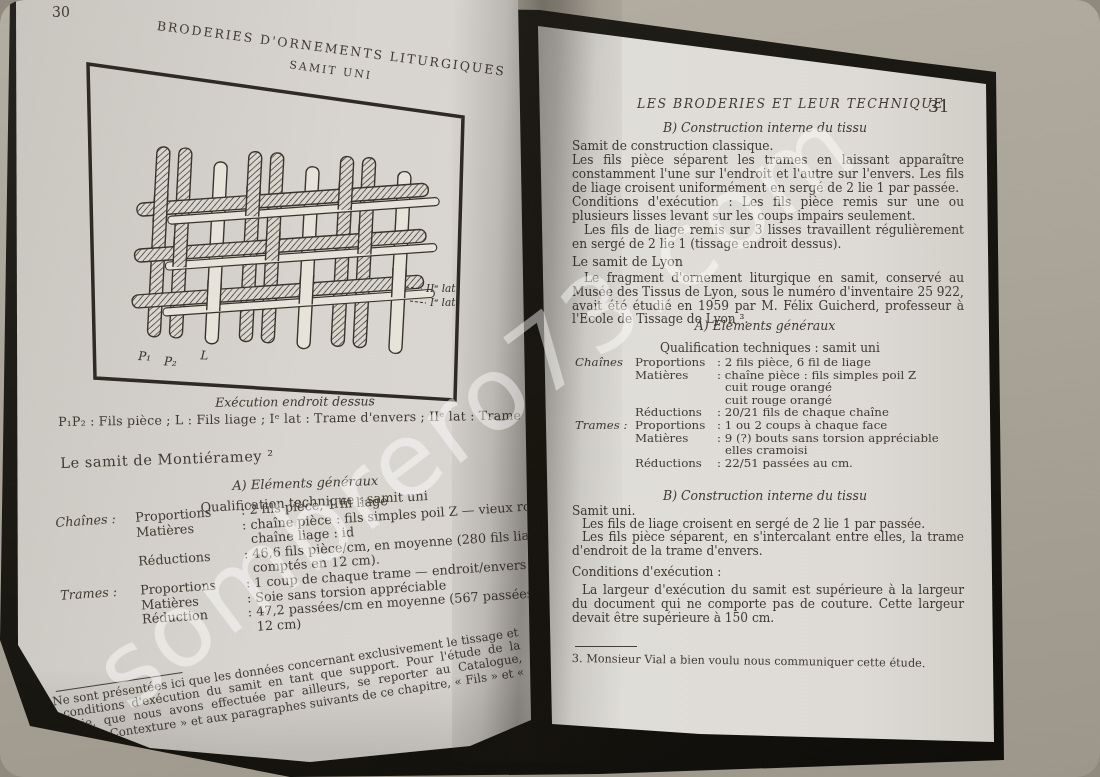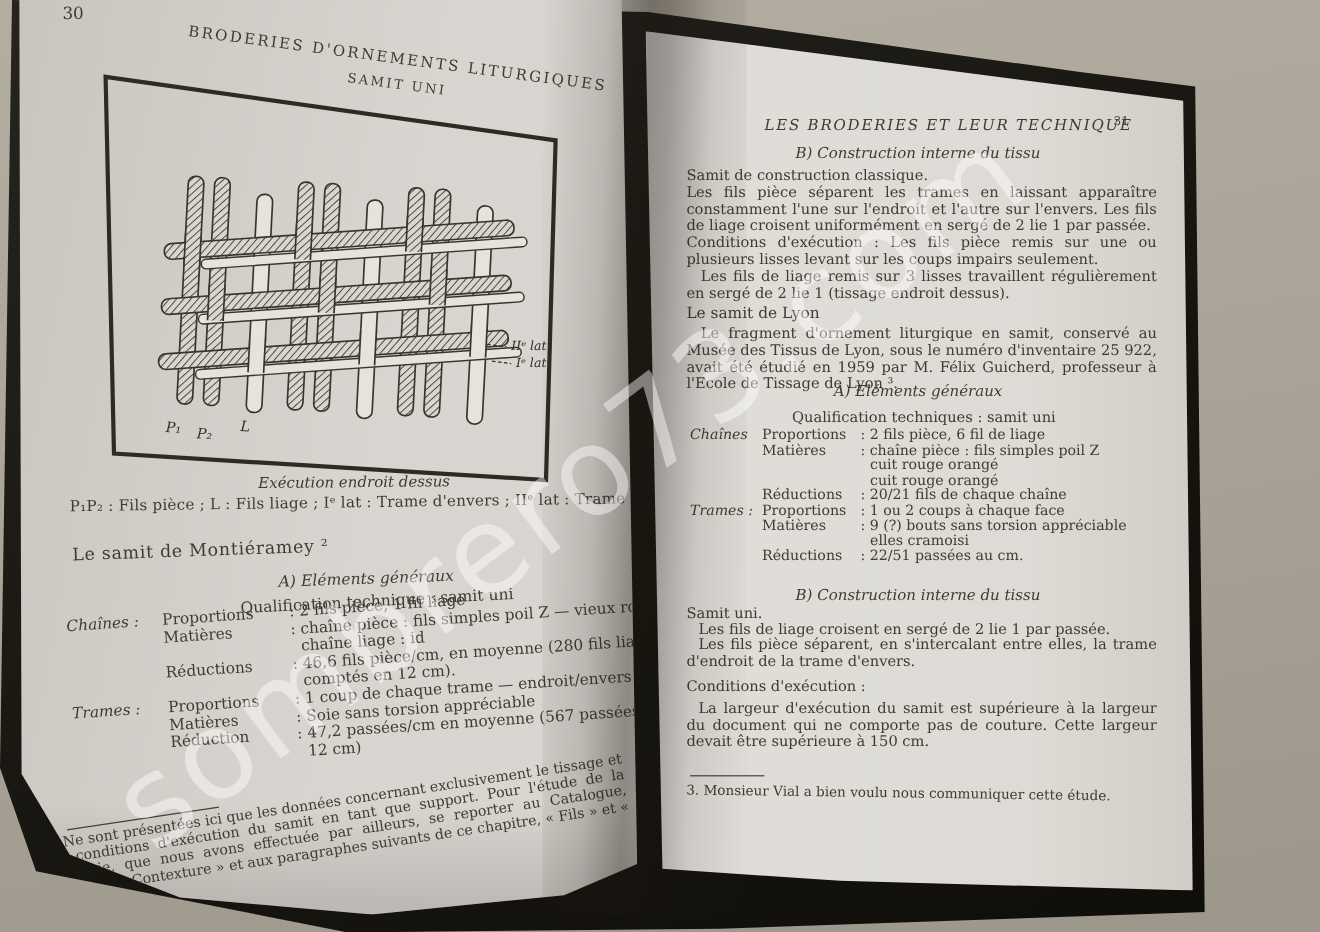--- a/index.html
+++ b/index.html
@@ -1,18 +1,18 @@
 <!DOCTYPE html>
 <html><head>
 <meta charset="utf-8">
 <style>
   html,body{margin:0;padding:0;background:#8f897e;}
   .photo{position:relative;width:1100px;height:777px;overflow:hidden;
          background:linear-gradient(170deg,#b3ada2 0%,#aaa499 45%,#9d978b 100%);
-         font-family:"DejaVu Serif","Liberation Serif",serif;color:#403a30;}
+         font-family:"DejaVu Serif","Liberation Serif",serif;color:#403a30;border-radius:24px;}
   .layer{position:absolute;left:0;top:0;width:1100px;height:777px;}
   
   .cover{z-index:2;background:linear-gradient(150deg,#262420 0%,#17150f 55%,#0e0d0a 100%);
          clip-path:polygon(10px 0px,540px 10px,900px 60px,996px 72px,1004px 760px,600px 774px,290px 777px,30px 726px,0px 640px);}
   
   .page-left{z-index:10;
       background:linear-gradient(180deg,rgba(0,0,0,0) 86%,rgba(20,16,10,.14) 97%),
                  linear-gradient(100deg,#c8c5bf 0%,#d8d5d0 30%,#dad7d2 62%,#c2bfb8 96%);
       clip-path:polygon(16px 0px,518px 0px,531px 720px,470px 746px,310px 762px,150px 748px,58px 712px,18px 645px);}
   .page-right{z-index:11;
@@ -33,21 +33,21 @@
   .lp-caption{left:175px;top:395px;width:240px;text-align:center;font-style:italic;font-size:12.5px;transform:rotate(-0.5deg);}
   .lp-legend{left:58px;top:414px;font-size:12.6px;white-space:nowrap;transform:rotate(-0.8deg);letter-spacing:.2px;}
   .lp-heading{left:60px;top:455px;font-size:14.5px;letter-spacing:.6px;transform:rotate(-2deg);white-space:nowrap;}
   .lp-subhead{left:232px;top:478px;font-style:italic;font-size:13px;transform:rotate(-2deg);white-space:nowrap;}
   .lp-qual{left:200px;top:500px;font-size:13px;transform:rotate(-3deg);white-space:nowrap;}
   .lp-spec{left:55px;top:516px;transform:rotate(-3.8deg);font-size:12.8px;line-height:14.6px;width:520px;}
   .lp-footnote{left:36px;top:694px;width:486px;transform:rotate(-8.5deg);font-size:11.8px;line-height:13.2px;text-align:justify;}
   .fn-rule{width:128px;border-top:1.5px solid #45403a;margin:0 0 3px 20px;}
   
   .rp-header{left:637px;top:96px;width:262px;text-align:center;font-style:italic;font-size:12.5px;letter-spacing:1.5px;white-space:nowrap;}
-  .rp-pageno{left:928px;top:96px;font-size:10px;}
+  .rp-pageno{left:928px;top:96px;font-size:17px;}
   .rp-bhead1{left:645px;top:120px;width:240px;text-align:center;font-style:italic;font-size:12.5px;white-space:nowrap;}
   .rp-p1{left:572px;top:140px;width:392px;}
   .rp-p2{left:572px;top:154px;width:392px;text-align:justify;}
   .rp-p3{left:572px;top:196px;width:392px;text-align:justify;}
   .rp-p4{left:572px;top:224px;width:392px;text-align:justify;text-indent:12px;}
   .rp-lyonhead{left:572px;top:254px;font-size:12.8px;}
   .rp-lyonpara{left:572px;top:272px;width:392px;text-align:justify;text-indent:12px;}
   .rp-ahead{left:645px;top:318px;width:240px;text-align:center;font-style:italic;font-size:12.5px;white-space:nowrap;}
   .rp-qual{left:660px;top:341px;font-size:12.2px;white-space:nowrap;}
   .rp-spec{left:575px;top:356px;font-size:11.8px;line-height:12.6px;width:400px;}

